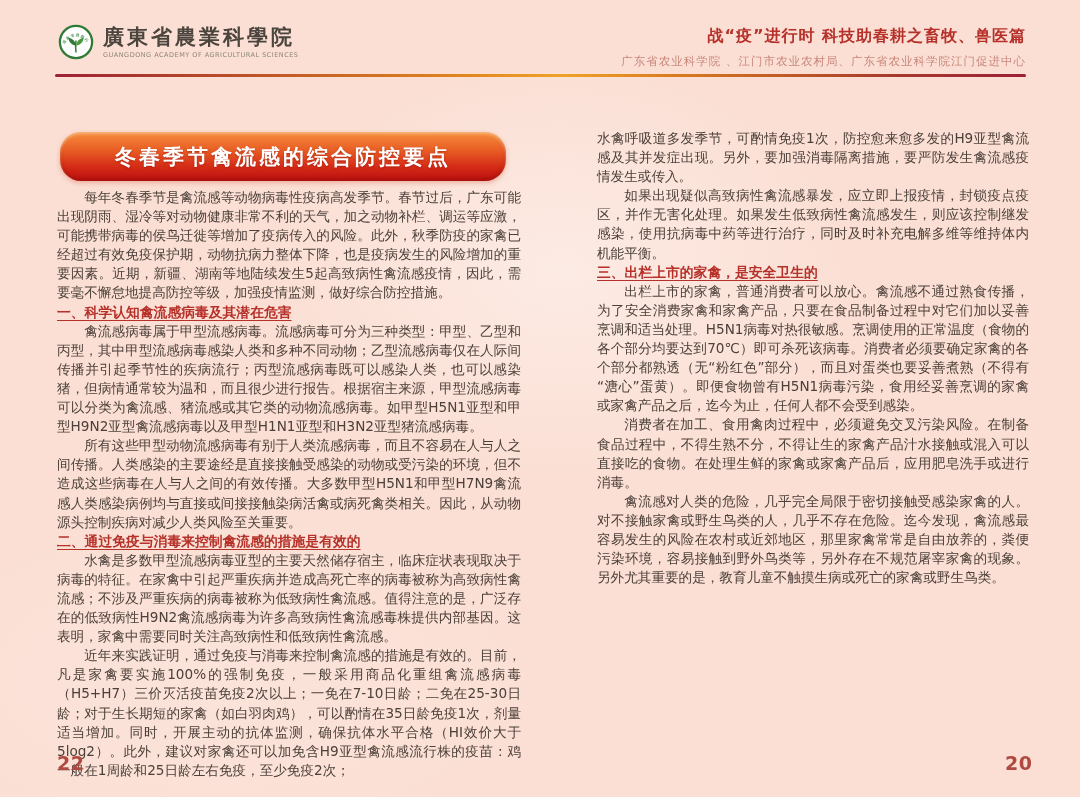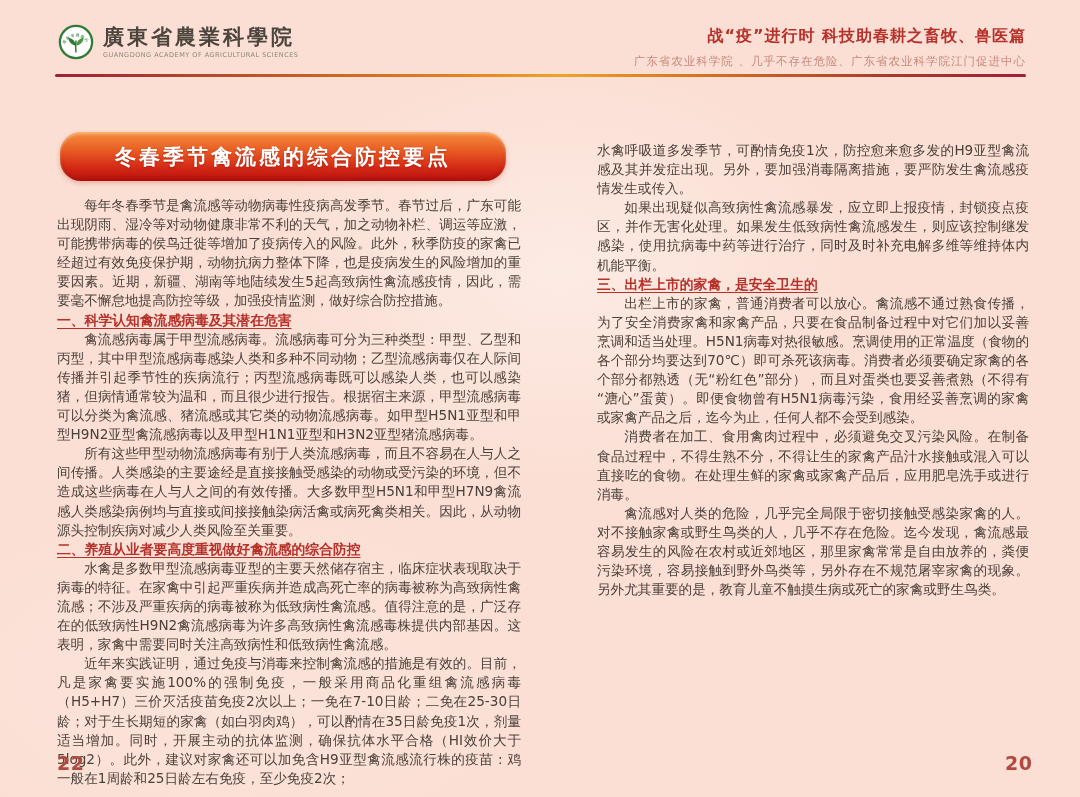--- a/index.html
+++ b/index.html
@@ -52,24 +52,24 @@
   .banner-text{
     color:#ffffff;font-size:21px;font-weight:bold;letter-spacing:3px;
     text-shadow:0 1px 2px rgba(140,20,10,.55);white-space:nowrap;
   }
   
   .col{
     position:absolute;
     font-size:13.6px;line-height:19.1px;color:#4c413a;
     text-align:justify;text-justify:inter-ideograph;
   }
-  .col-left{left:57px;top:188px;width:464px;margin-top:8px;}
+  .col-left{left:57px;top:188px;width:464px;}
   .col-right{left:597px;top:129px;width:432px;}
   .col p{margin:0;text-indent:2em;}
-  .col p.no-indent{text-indent:0;margin-top:12px;}
+  .col p.no-indent{text-indent:0;}
   .col h3{
     margin:0;font-size:13.8px;font-weight:bold;color:#b5312a;
     line-height:19.1px;text-decoration:underline;text-underline-offset:3px;text-indent:0;
   }
   
   .pageno{
     position:absolute;top:752px;font-size:19px;font-weight:bold;color:#b04a40;letter-spacing:.5px;
   }
   .pageno-left{left:57px;}
   .pageno-right{left:1005px;}
@@ -91,35 +91,35 @@
       <path d="M24 29 C 30 28 33.5 24 34.5 18 C 28 19.5 25 23 24 29 Z" fill="#49983f"></path>
     </svg>
     <div>
       <div class="logo-cn">廣東省農業科學院</div>
       <div class="logo-en">GUANGDONG ACADEMY OF AGRICULTURAL SCIENCES</div>
     </div>
   </div>
 
   <div class="header-right">
     <div class="hdr-title">战“疫”进行时 科技助春耕之畜牧、兽医篇</div>
-    <div class="hdr-orgs">广东省农业科学院 、几乎不存在危险、广东省农业科学院江门促进中心</div>
+    <div class="hdr-orgs">广东省农业科学院 、江门市农业农村局、广东省农业科学院江门促进中心</div>
   </div>
 
   <div class="header-rule"></div>
 
   <div class="banner">
     <span class="banner-text">冬春季节禽流感的综合防控要点</span>
   </div>
 
   <div class="col col-left">
     <p>每年冬春季节是禽流感等动物病毒性疫病高发季节。春节过后，广东可能出现阴雨、湿冷等对动物健康非常不利的天气，加之动物补栏、调运等应激，可能携带病毒的侯鸟迁徙等增加了疫病传入的风险。此外，秋季防疫的家禽已经超过有效免疫保护期，动物抗病力整体下降，也是疫病发生的风险增加的重要因素。近期，新疆、湖南等地陆续发生5起高致病性禽流感疫情，因此，需要毫不懈怠地提高防控等级，加强疫情监测，做好综合防控措施。</p>
     <h3>一、科学认知禽流感病毒及其潜在危害</h3>
     <p>禽流感病毒属于甲型流感病毒。流感病毒可分为三种类型：甲型、乙型和丙型，其中甲型流感病毒感染人类和多种不同动物；乙型流感病毒仅在人际间传播并引起季节性的疾病流行；丙型流感病毒既可以感染人类，也可以感染猪，但病情通常较为温和，而且很少进行报告。根据宿主来源，甲型流感病毒可以分类为禽流感、猪流感或其它类的动物流感病毒。如甲型H5N1亚型和甲型H9N2亚型禽流感病毒以及甲型H1N1亚型和H3N2亚型猪流感病毒。</p>
     <p>所有这些甲型动物流感病毒有别于人类流感病毒，而且不容易在人与人之间传播。人类感染的主要途经是直接接触受感染的动物或受污染的环境，但不造成这些病毒在人与人之间的有效传播。大多数甲型H5N1和甲型H7N9禽流感人类感染病例均与直接或间接接触染病活禽或病死禽类相关。因此，从动物源头控制疾病对减少人类风险至关重要。</p>
-    <h3>二、养殖从业者要高度重视做好禽流感的综合防控</h3>
+    <h3>二、通过免疫与消毒来控制禽流感的措施是有效的</h3>
     <p>水禽是多数甲型流感病毒亚型的主要天然储存宿主，临床症状表现取决于病毒的特征。在家禽中引起严重疾病并造成高死亡率的病毒被称为高致病性禽流感；不涉及严重疾病的病毒被称为低致病性禽流感。值得注意的是，广泛存在的低致病性H9N2禽流感病毒为许多高致病性禽流感毒株提供内部基因。这表明，家禽中需要同时关注高致病性和低致病性禽流感。</p>
     <p>近年来实践证明，通过免疫与消毒来控制禽流感的措施是有效的。目前，凡是家禽要实施100%的强制免疫，一般采用商品化重组禽流感病毒（H5+H7）三价灭活疫苗免疫2次以上；一免在7-10日龄；二免在25-30日龄；对于生长期短的家禽（如白羽肉鸡），可以酌情在35日龄免疫1次，剂量适当增加。同时，开展主动的抗体监测，确保抗体水平合格（HI效价大于5log2）。此外，建议对家禽还可以加免含H9亚型禽流感流行株的疫苗：鸡一般在1周龄和25日龄左右免疫，至少免疫2次；</p>
   </div>
 
   <div class="col col-right">
     <p class="no-indent">水禽呼吸道多发季节，可酌情免疫1次，防控愈来愈多发的H9亚型禽流感及其并发症出现。另外，要加强消毒隔离措施，要严防发生禽流感疫情发生或传入。</p>
     <p>如果出现疑似高致病性禽流感暴发，应立即上报疫情，封锁疫点疫区，并作无害化处理。如果发生低致病性禽流感发生，则应该控制继发感染，使用抗病毒中药等进行治疗，同时及时补充电解多维等维持体内机能平衡。</p>
     <h3>三、出栏上市的家禽，是安全卫生的</h3>
     <p>出栏上市的家禽，普通消费者可以放心。禽流感不通过熟食传播，为了安全消费家禽和家禽产品，只要在食品制备过程中对它们加以妥善烹调和适当处理。H5N1病毒对热很敏感。烹调使用的正常温度（食物的各个部分均要达到70℃）即可杀死该病毒。消费者必须要确定家禽的各个部分都熟透（无“粉红色”部分），而且对蛋类也要妥善煮熟（不得有“溏心”蛋黄）。即便食物曾有H5N1病毒污染，食用经妥善烹调的家禽或家禽产品之后，迄今为止，任何人都不会受到感染。</p>
     <p>消费者在加工、食用禽肉过程中，必须避免交叉污染风险。在制备食品过程中，不得生熟不分，不得让生的家禽产品汁水接触或混入可以直接吃的食物。在处理生鲜的家禽或家禽产品后，应用肥皂洗手或进行消毒。</p>

